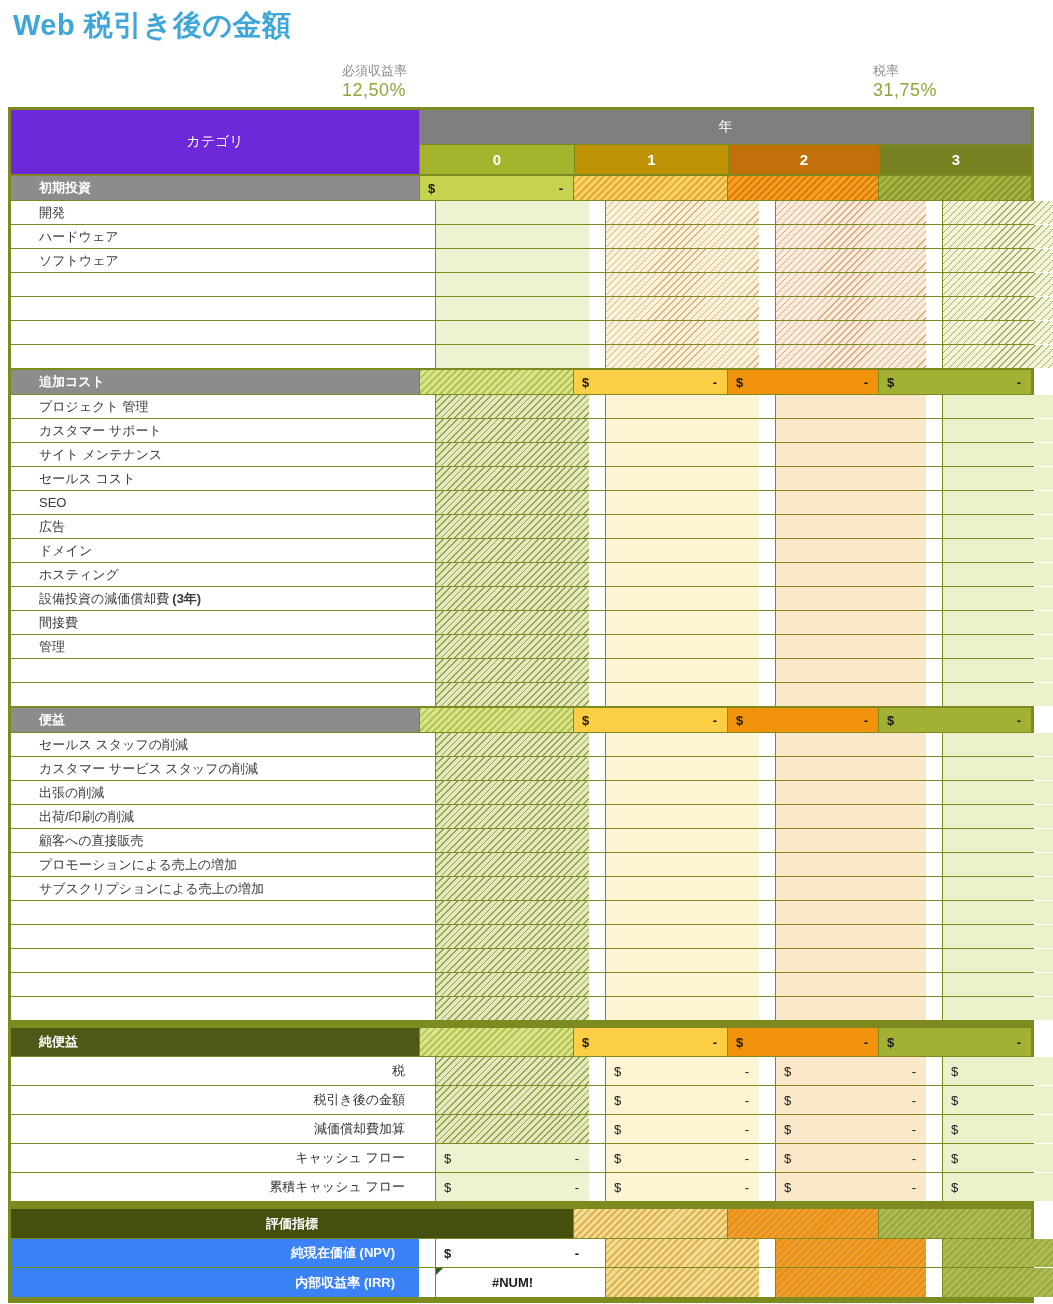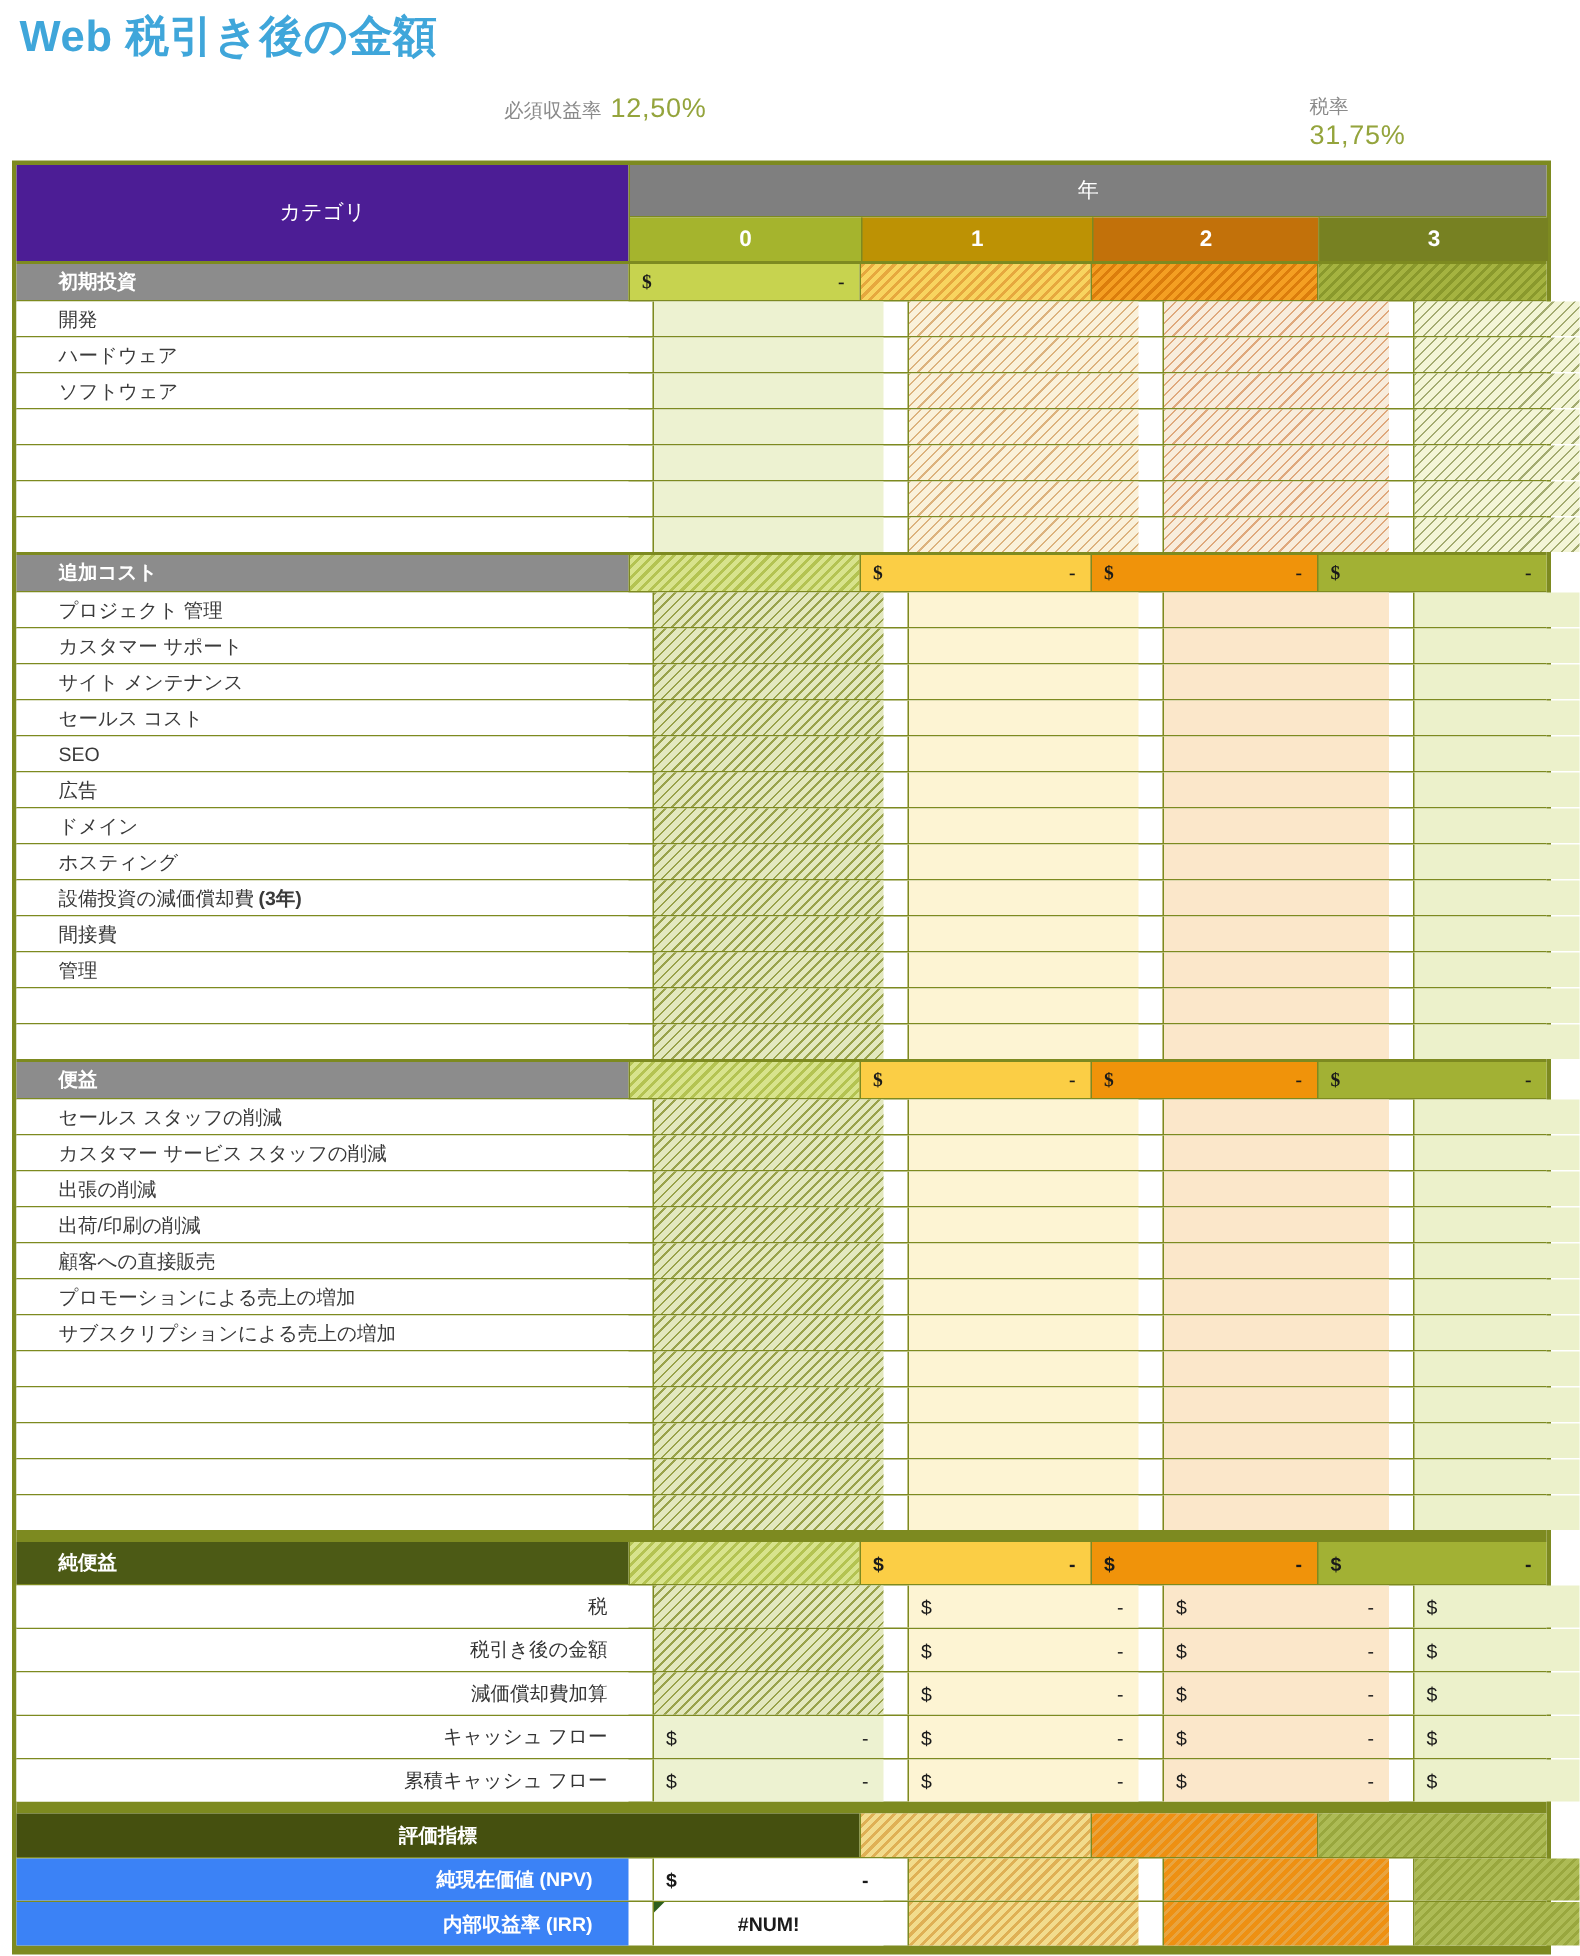--- a/index.html
+++ b/index.html
@@ -3,45 +3,45 @@
 <meta charset="utf-8">
 <style>
   * { margin:0; padding:0; box-sizing:border-box; }
   html,body { width:1053px; height:1304px; background:#ffffff; overflow:hidden;
               font-family:"Liberation Sans","DejaVu Sans",sans-serif; }
   
   .title { margin:6px 0 0 13px; font-size:29px; font-weight:bold; color:#3fa6da;
            letter-spacing:0.5px; line-height:38px; }
   .params { position:relative; height:24px; margin-top:18px; }
   .param { position:absolute; top:0; display:flex; align-items:baseline; }
-  .param-1 { left:336px; } .param-2 { left:867px;flex-direction:column; }
+  .param-1 { left:336px;flex-direction:column; } .param-2 { left:867px;flex-direction:column; }
   .param .plabel { font-size:13px; color:#8a8a8a; }
   .param .pvalue { font-size:18px; color:#94a43c; margin-left:6px; letter-spacing:0.5px; }
   
   .sheet { margin:21px 0 0 8px; width:1026px; border:3px solid #7d8a20; border-bottom-width:6px; }
   .row { display:grid; grid-template-columns:408px 154px 154px 151px 153px; }
   .cell { position:relative; border-left:1px solid #7d8a20; min-width:0; }
   .row > .cell:first-child { border-left:none; }
   .bt1 { border-top:1px solid #7d8a20;gap:16px; } .bt2 { border-top:2px solid #7d8a20; }
   
   .thead { display:grid; grid-template-columns:408px 612px; }
-  .cat { background:#4c1d95; color:#fff; font-size:14px; display:flex; align-items:center;
+  .cat { background:#6d28d9; color:#fff; font-size:14px; display:flex; align-items:center;
          justify-content:center; }
   .year-block { border-left:1px solid #7d8a20; }
   .year-top { height:34px; background:#7f7f7f; color:#fff; font-size:14px; display:flex;
               align-items:center; justify-content:center; }
   .year-nums { display:grid; grid-template-columns:154px 154px 151px 153px; height:30px;
                border-top:1px solid #7d8a20; }
   .ynum { color:#fff; font-weight:bold; font-size:15px; display:flex; align-items:center;
           justify-content:center; border-left:1px solid #7d8a20; }
   .year-nums .ynum:first-child { border-left:none; }
   .yc0 { background:#a5b42d; } .yc1 { background:#bd9204; }
   .yc2 { background:#c2710a; } .yc3 { background:#778122; }
   
-  .srow { height:24px; } .shead-row { height:26px;font-family:Liberation Serif, serif; }
+  .srow { height:24px; } .shead-row { height:26px; }
   .sum-head { height:28px; } .sum-row { height:29px; } .m-row { height:29px; }
   .m-row-last { height:30px; }
   .shead-label { background:#8c8c8c; color:#fff; font-weight:bold; font-size:13px;
                  display:flex; align-items:center; padding-left:28px; }
   .rlabel { background:#fff; color:#3a3a3a; font-size:13px; display:flex; align-items:center;
             padding-left:28px; white-space:nowrap; overflow:hidden; }
   .rlabel b { font-weight:bold; margin-left:3px; }
   
   .bright0 { background:#c7d34f; } .bright1 { background:#fbce45; }
   .bright2 { background:#f0930a; } .bright3 { background:#a2b134; }

